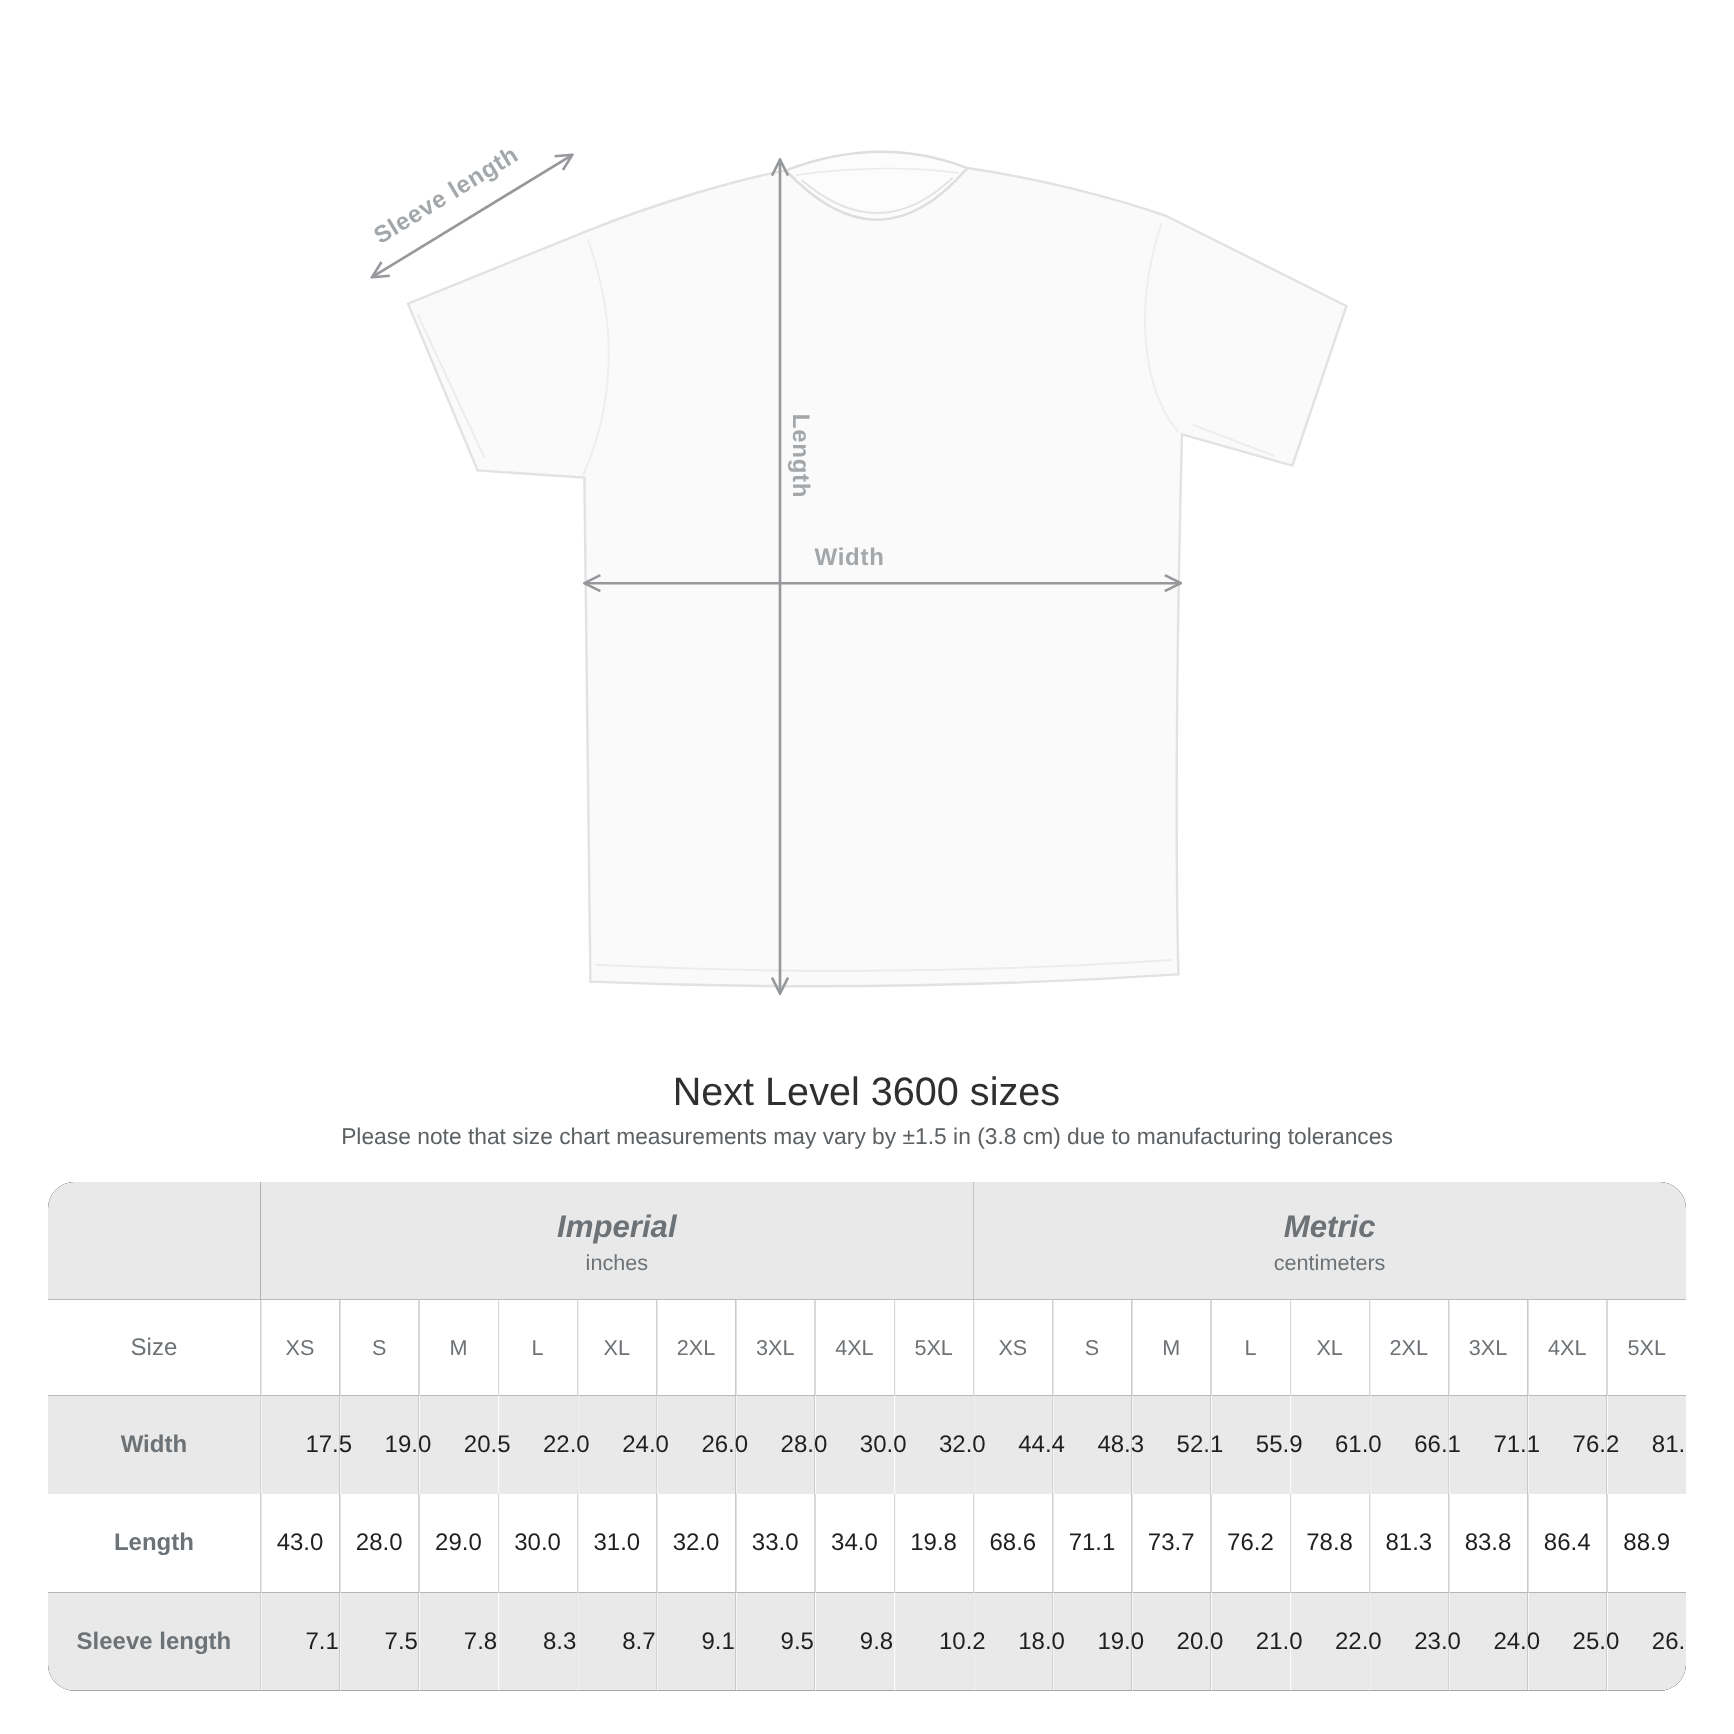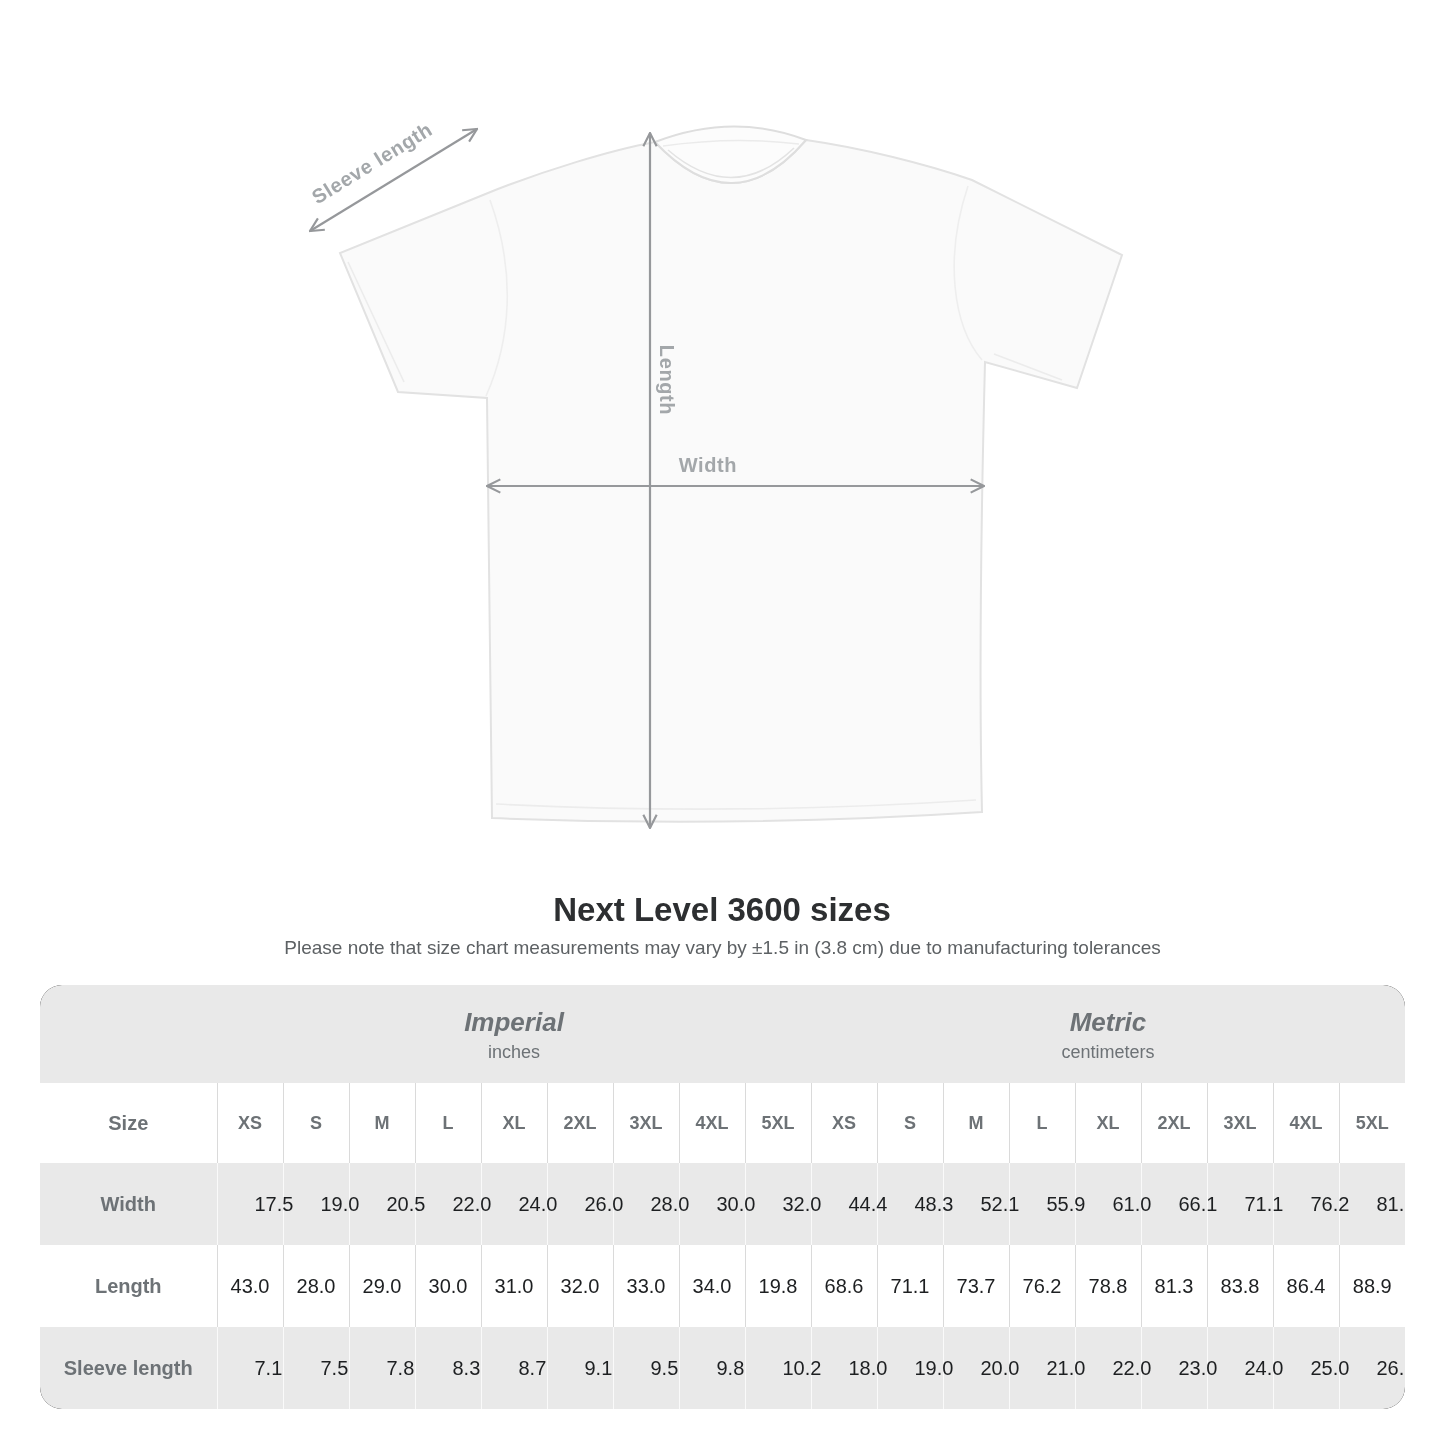--- a/index.html
+++ b/index.html
@@ -29,21 +29,21 @@
   }
   .sleeve-label { left: 272px; top: 150px; transform: rotate(-31.5deg); }
   .length-label { left: 617px; top: 367px; width: 100px; transform: rotate(90deg); }
   .width-label  { left: 658px; top: 452px; width: 100px; }
 
   
   .page-title {
     margin: 16px 1px 8px 0;
     text-align: center;
     font-size: 33px;
-    font-weight: bold;
+    font-weight: normal;
     color: #2d2f31;
   }
   .tolerance-note {
     margin: 0 0 26px 0;
     text-align: center;
     font-size: 19px;
     color: #5d6164;
   }
 
   
@@ -60,21 +60,21 @@
   }
   col.label-col { width: 177px; }
 
   tr.group-row td { height: 96px; vertical-align: middle; text-align: center; background: #e9e9e9; }
   .gname { font-size: 26px; font-weight: bold; font-style: italic; color: #6d7276; line-height: 30px; }
   .gunit { font-size: 18px; color: #6d7276; margin-top: 5px; line-height: 20px; }
 
   tr.size-row th {
     height: 78px;
     background: #ffffff;
-    font-weight: bold;
+    font-weight: normal;
     color: #6d7276;
     font-size: 18px;
     vertical-align: middle;
   }
   tr.size-row th.corner { font-size: 20px; }
   tr.size-row th + th { border-left: 1px solid #dadada; }
 
   tbody tr td, tbody tr th { height: 80px; text-align: center; vertical-align: middle; }
   tbody th.row-label { font-weight: bold; font-size: 20px; color: #6d7276; }
   tbody td.val { font-size: 20px; color: #1d1f21; font-weight: normal; }

